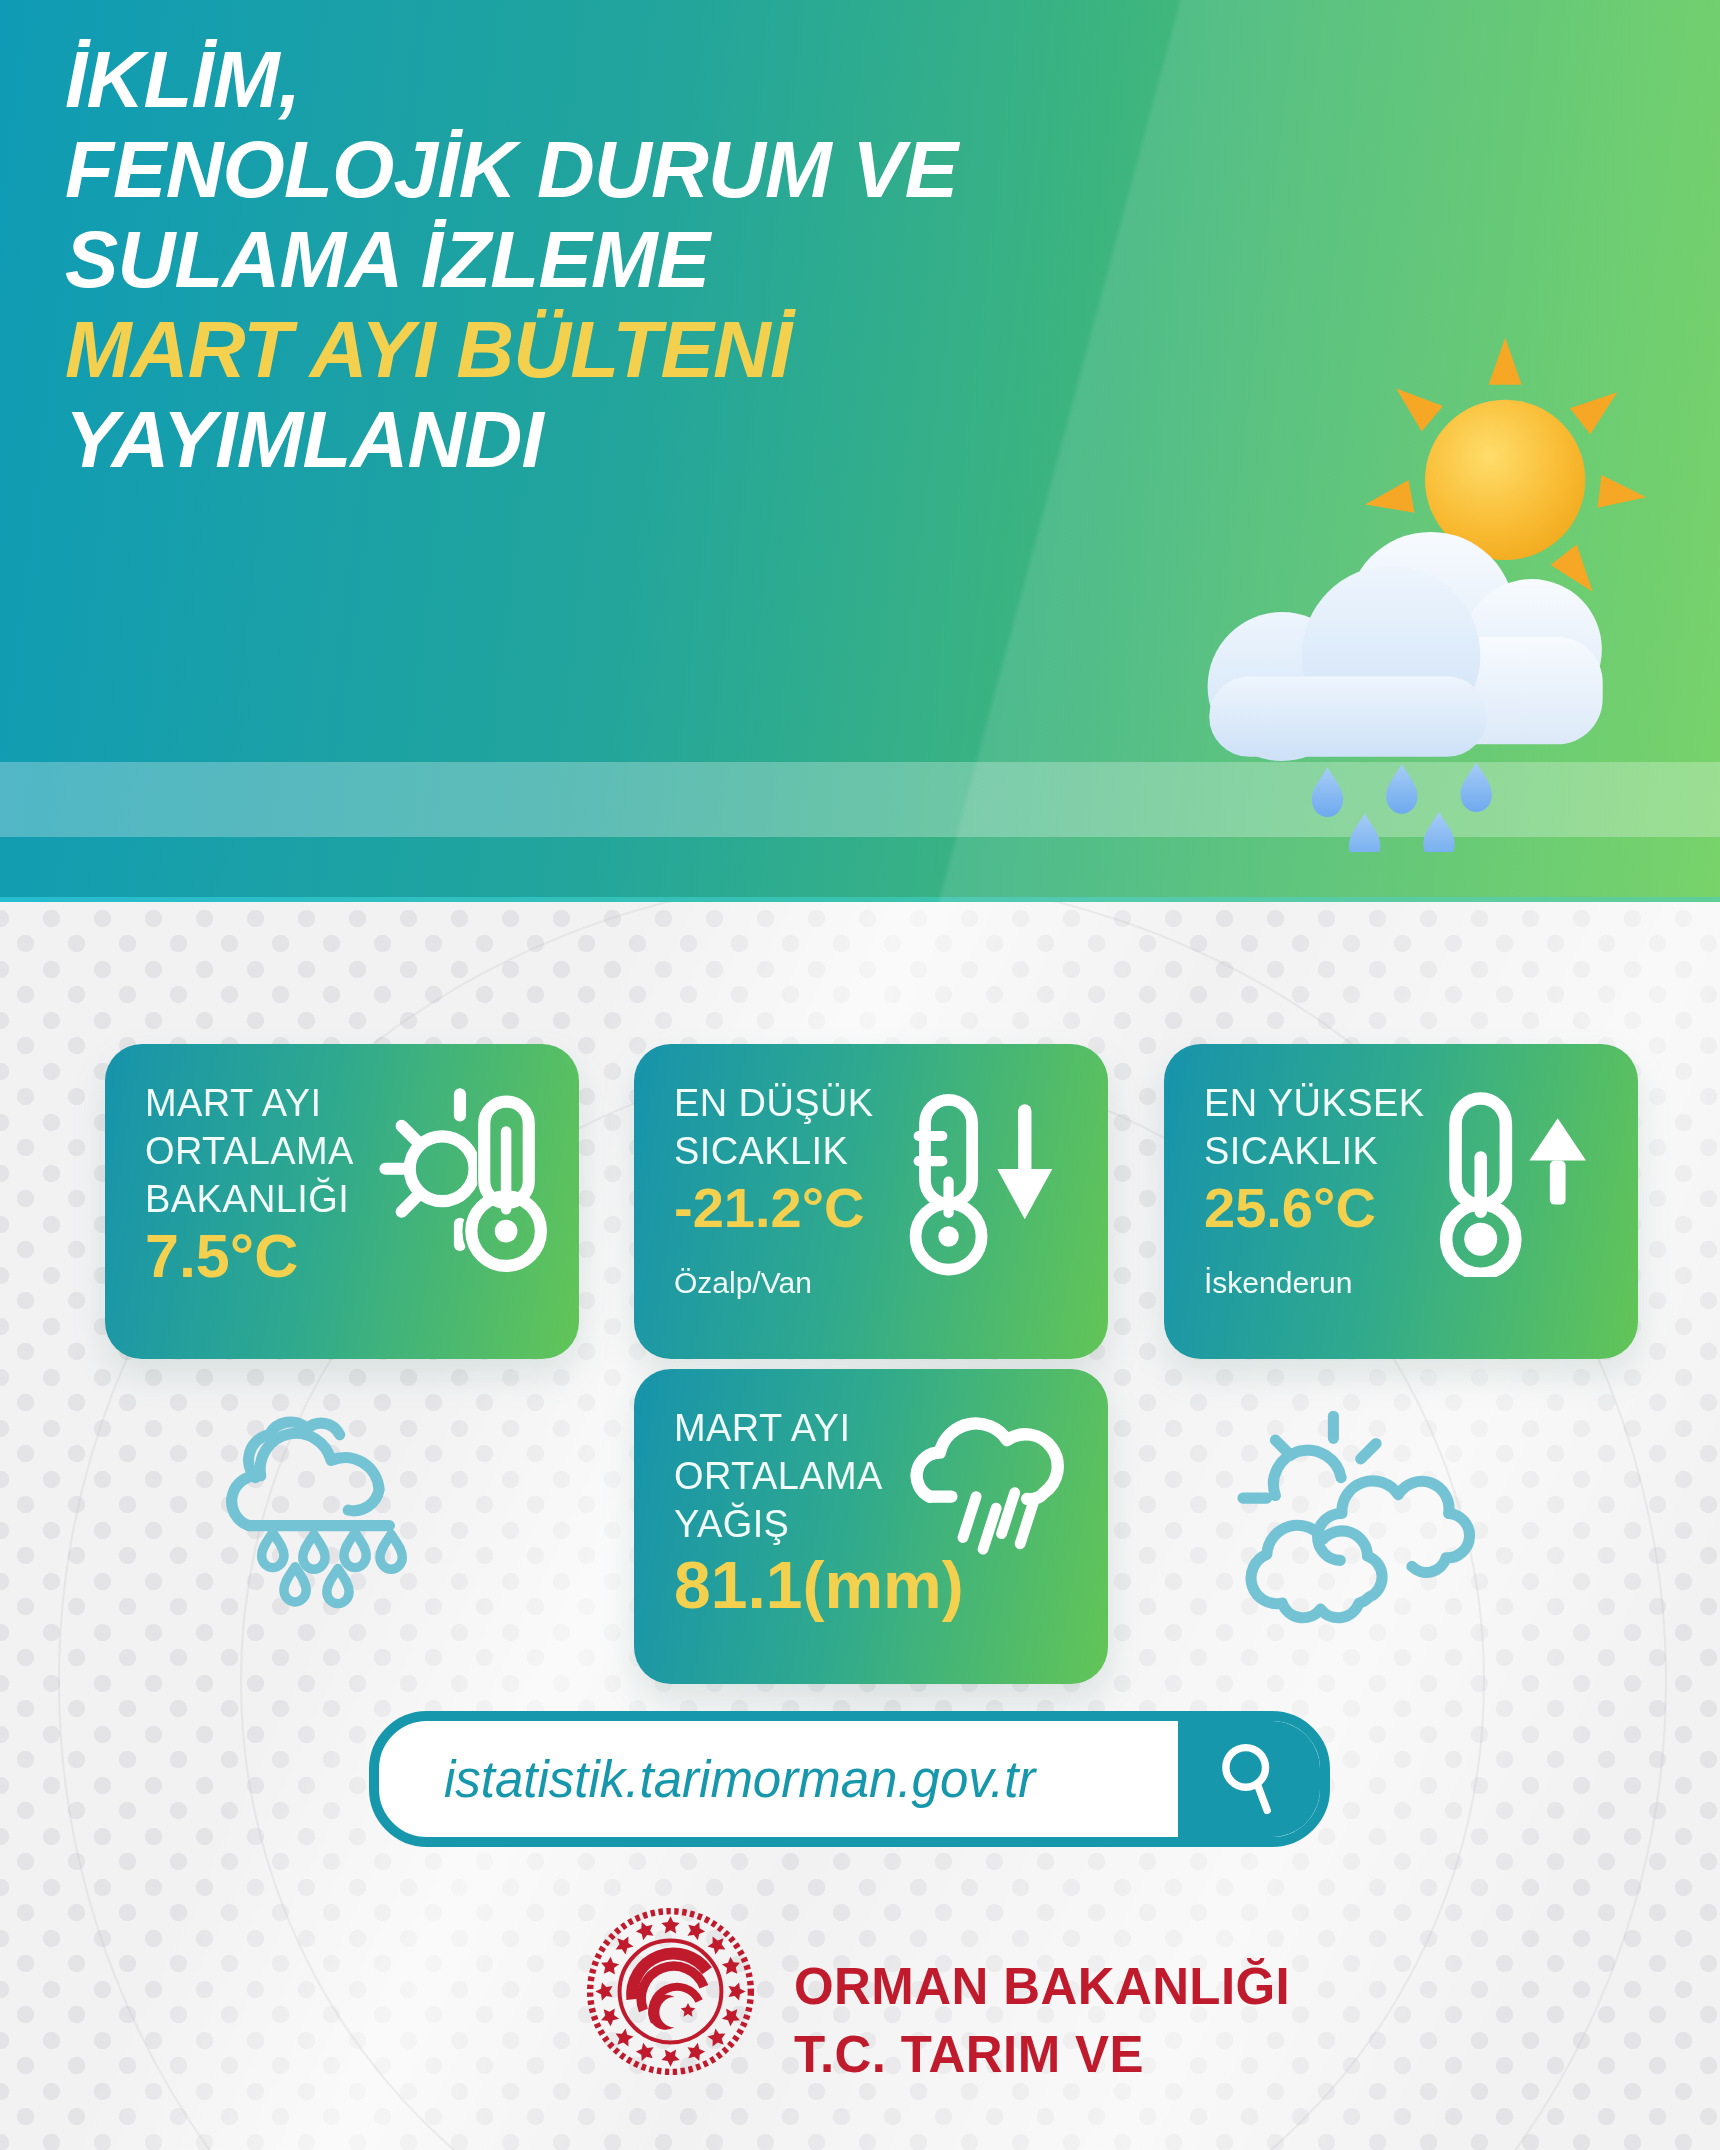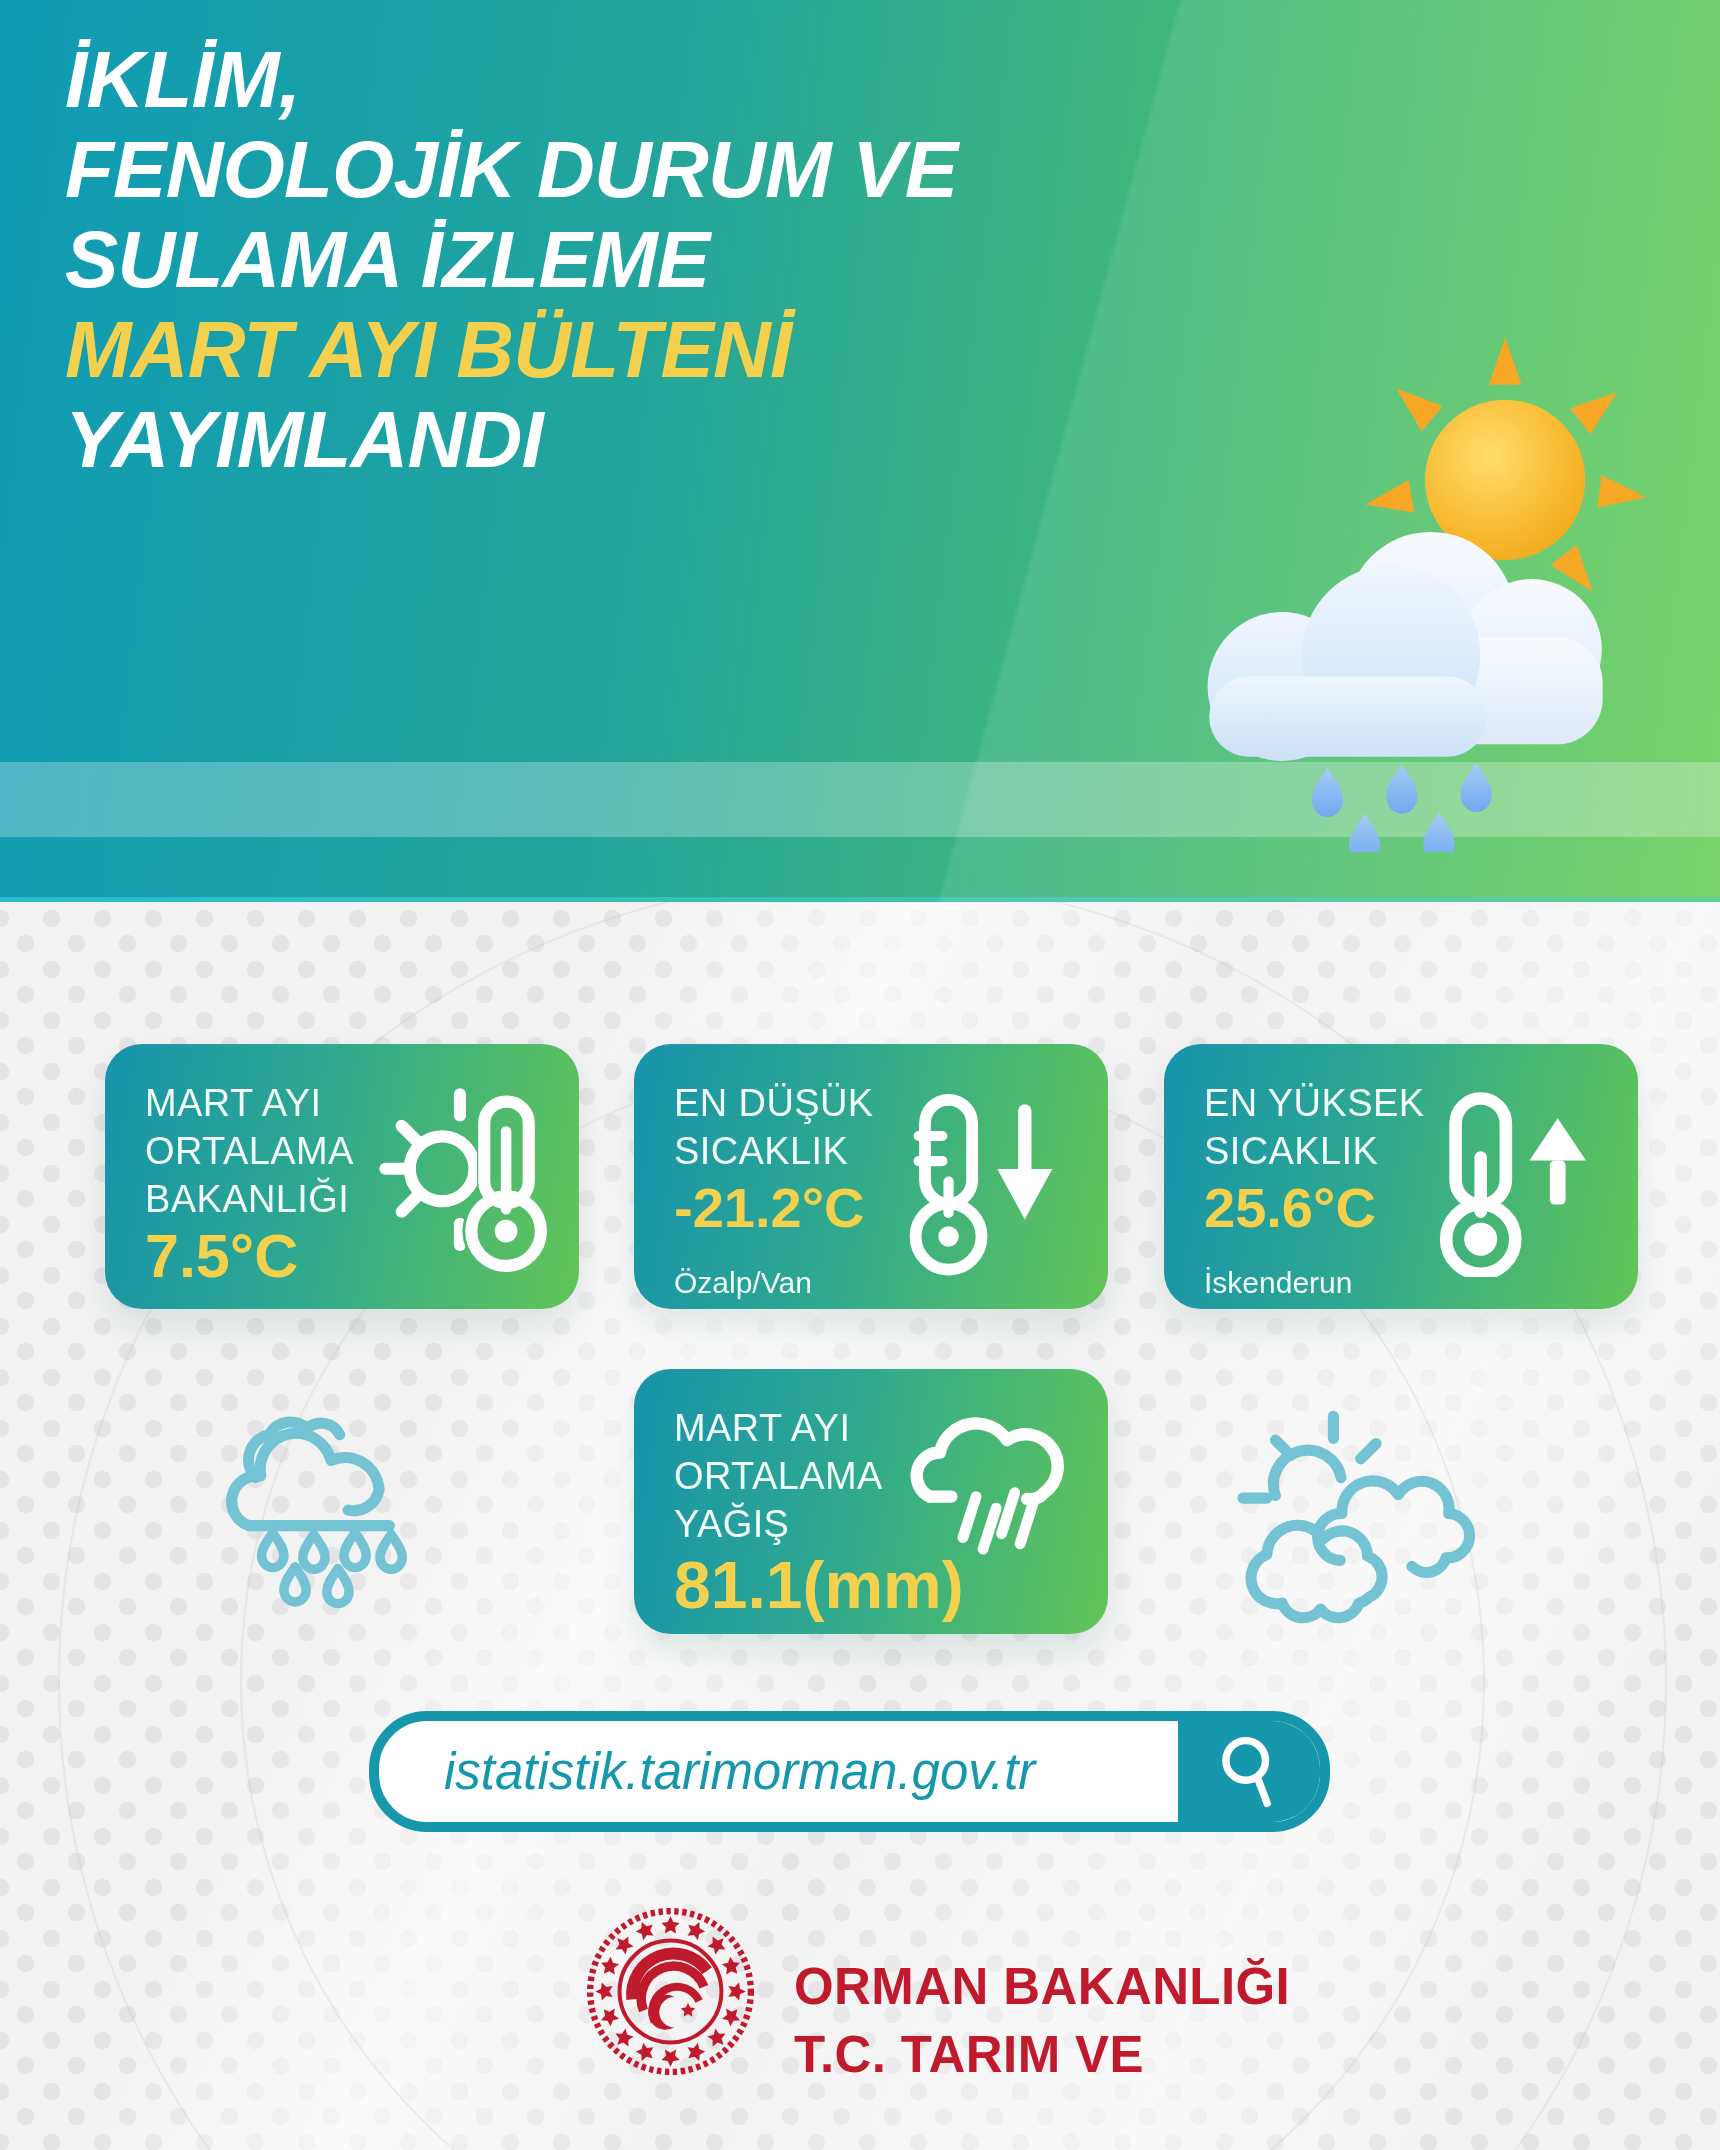--- a/index.html
+++ b/index.html
@@ -52,21 +52,21 @@
     position:absolute;left:65px;top:35px;margin:0;
     font-style:italic;font-weight:700;font-size:80px;line-height:90px;
     letter-spacing:-0.8px;color:#FFFFFF;
   }
   .title .tl{display:block;}
   .title .yellow{color:#F3D14E;}
   .weather3d{position:absolute;left:1158px;top:273px;}
 
   
   .card{
-    position:absolute;width:474px;height:265px;border-radius:37px;
+    position:absolute;width:474px;height:315px;border-radius:37px;
     background:linear-gradient(100deg,#1793AC 0%,#2FA98E 45%,#63C557 100%);
     box-shadow:0 16.5px 33px rgba(110,150,140,0.18);
     box-sizing:border-box;padding:35px 0 0 40px;color:#FFFFFF;
   }
   .card1{left:105px;top:1044px;}
   .card2{left:634px;top:1044px;}
   .card3{left:1164px;top:1044px;}
   .card4{left:634px;top:1369px;}
   .card-label{font-size:38px;line-height:48px;letter-spacing:0.4px;color:#F2FCF8;}
   .card-label span{display:block;}
@@ -79,21 +79,21 @@
   .card2 .card-icon{right:40px;top:40px;}
   .card3 .card-icon{right:41px;top:41px;}
   .card4 .card-icon{right:33px;top:31px;}
 
   
   .deco-left{position:absolute;left:211px;top:1377px;}
   .deco-right{position:absolute;left:1231px;top:1402px;}
 
   
   .searchbar{
-    position:absolute;left:369px;top:1711px;width:961px;height:121px;
+    position:absolute;left:369px;top:1711px;width:961px;height:136px;
     background:#FFFFFF;border:10.8px solid #1797AB;border-radius:58px;
     box-sizing:border-box;display:flex;align-items:center;overflow:hidden;
   }
   .search-url{
     flex:1;padding-left:65px;
     font-style:italic;font-size:51px;color:#1797AB;letter-spacing:0;
     white-space:nowrap;
   }
   .search-btn{
     width:142px;height:100%;background:#1797AB;flex:0 0 auto;

